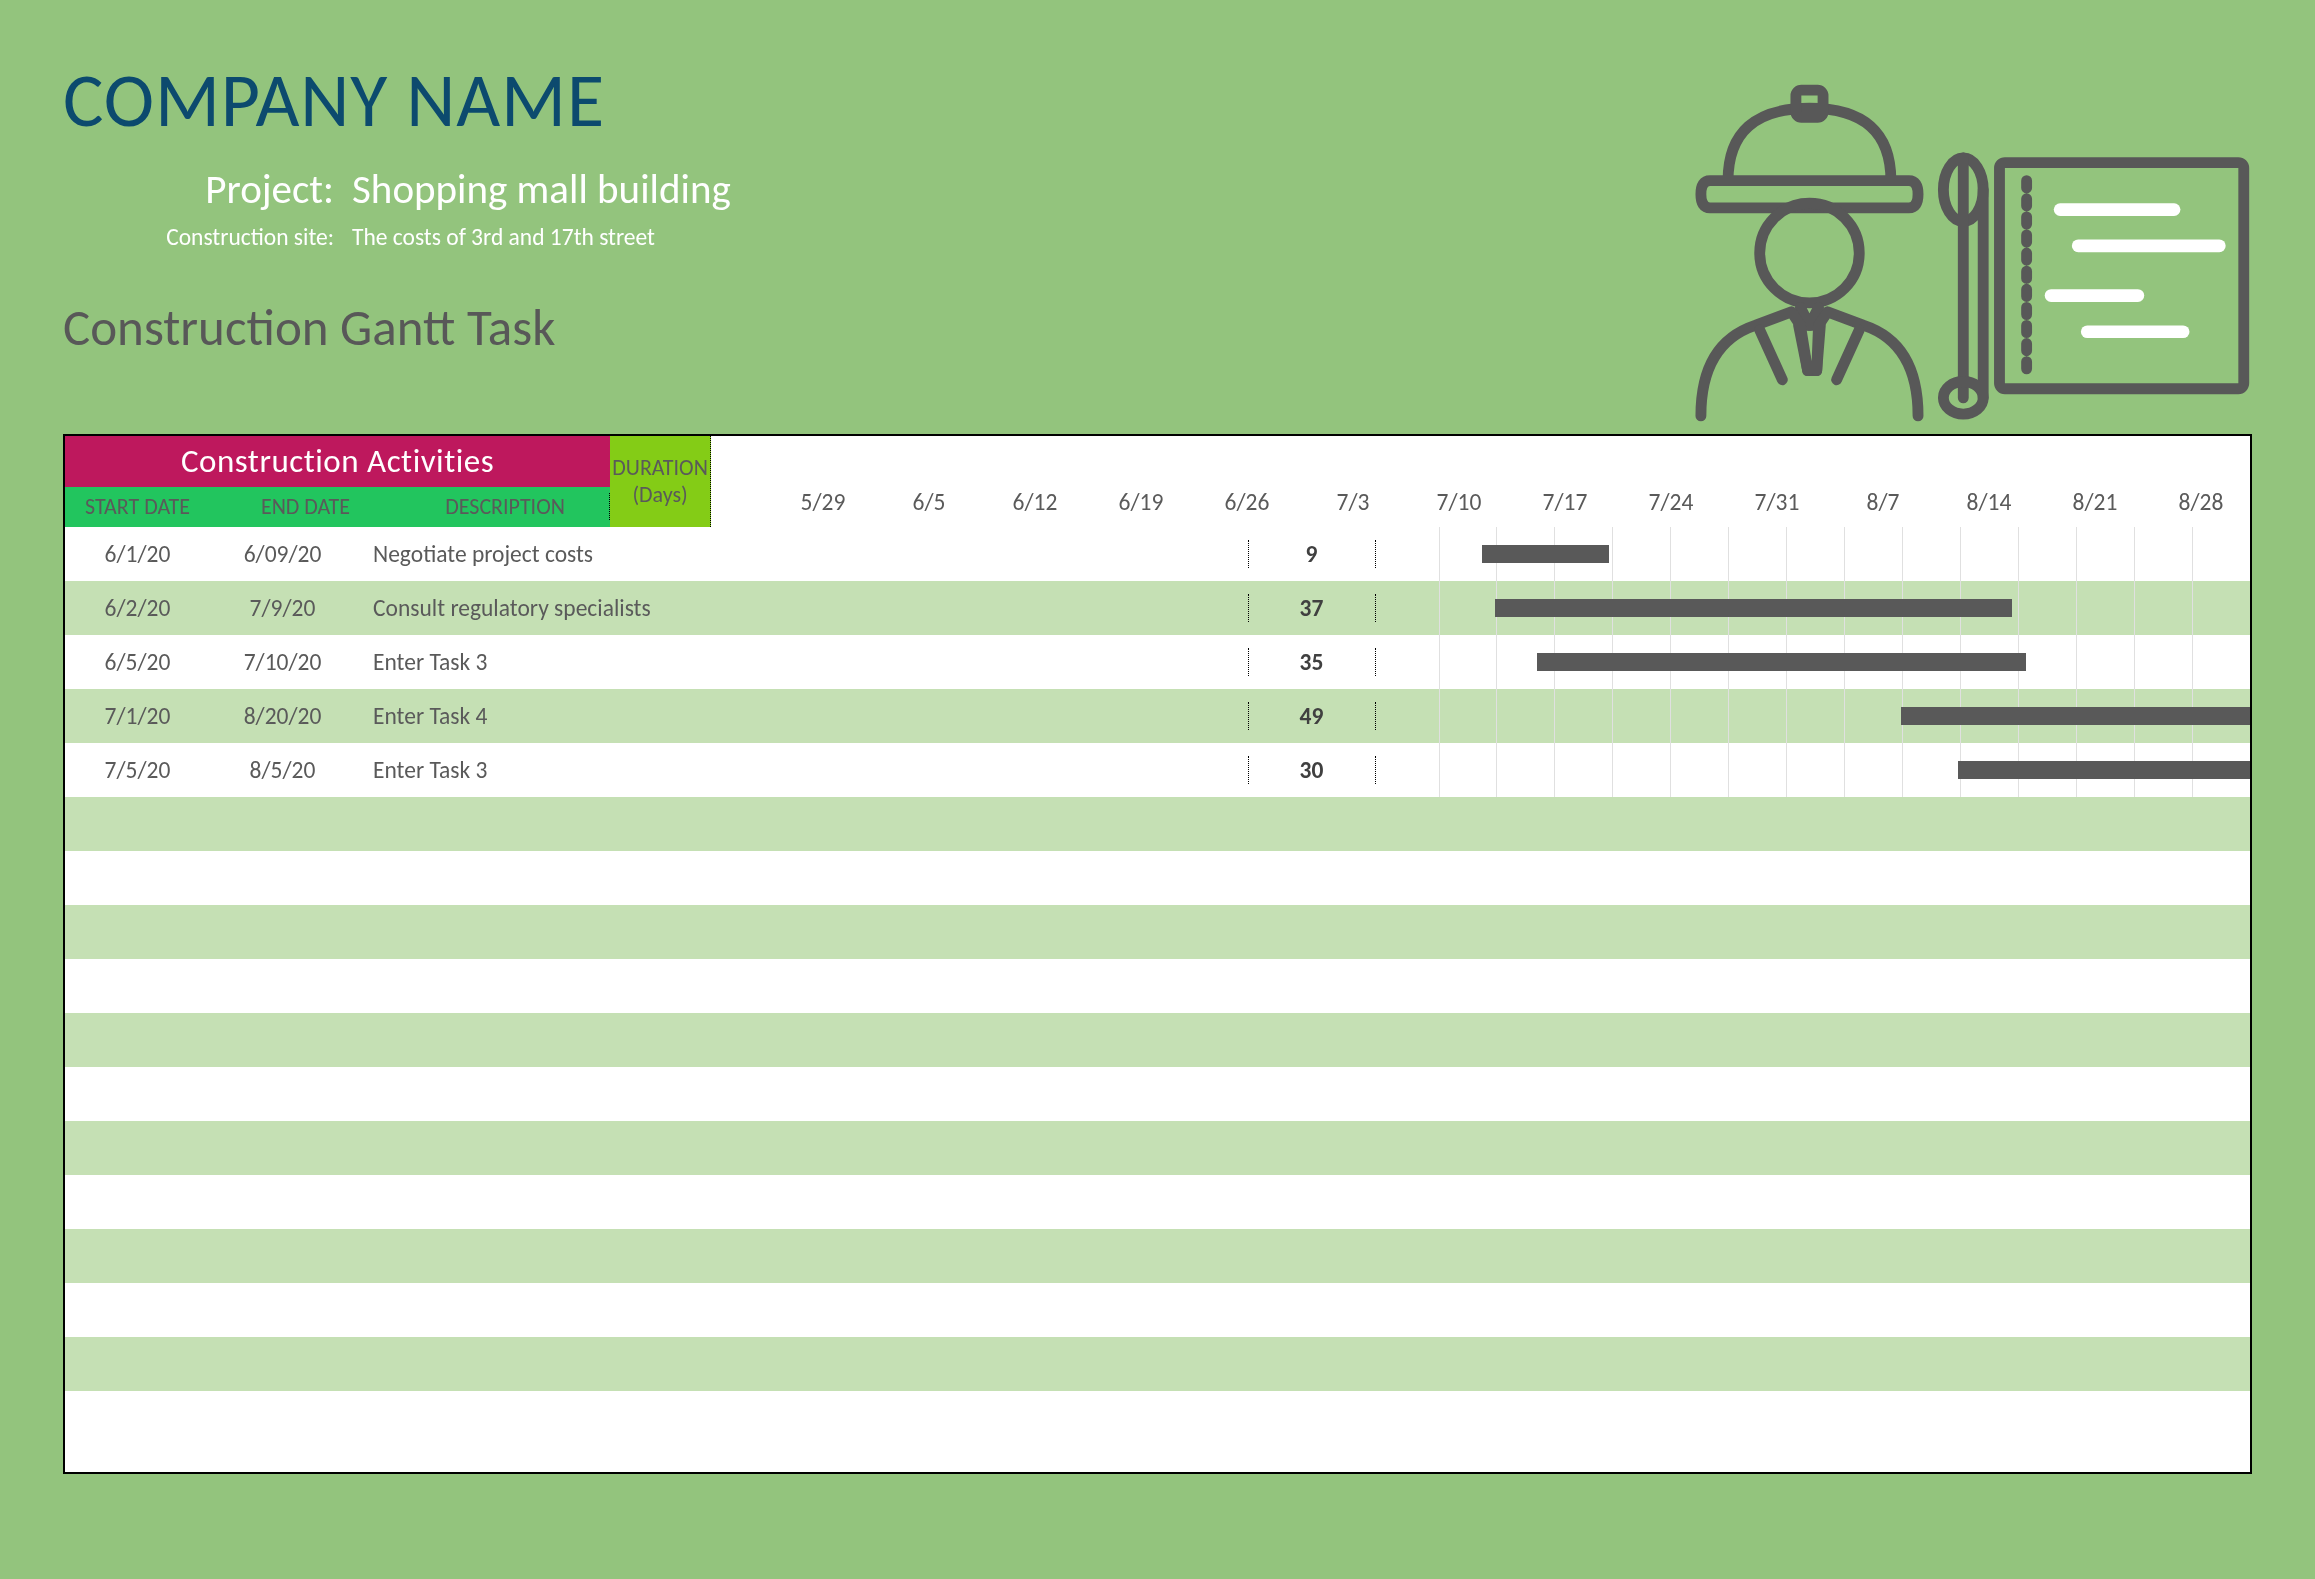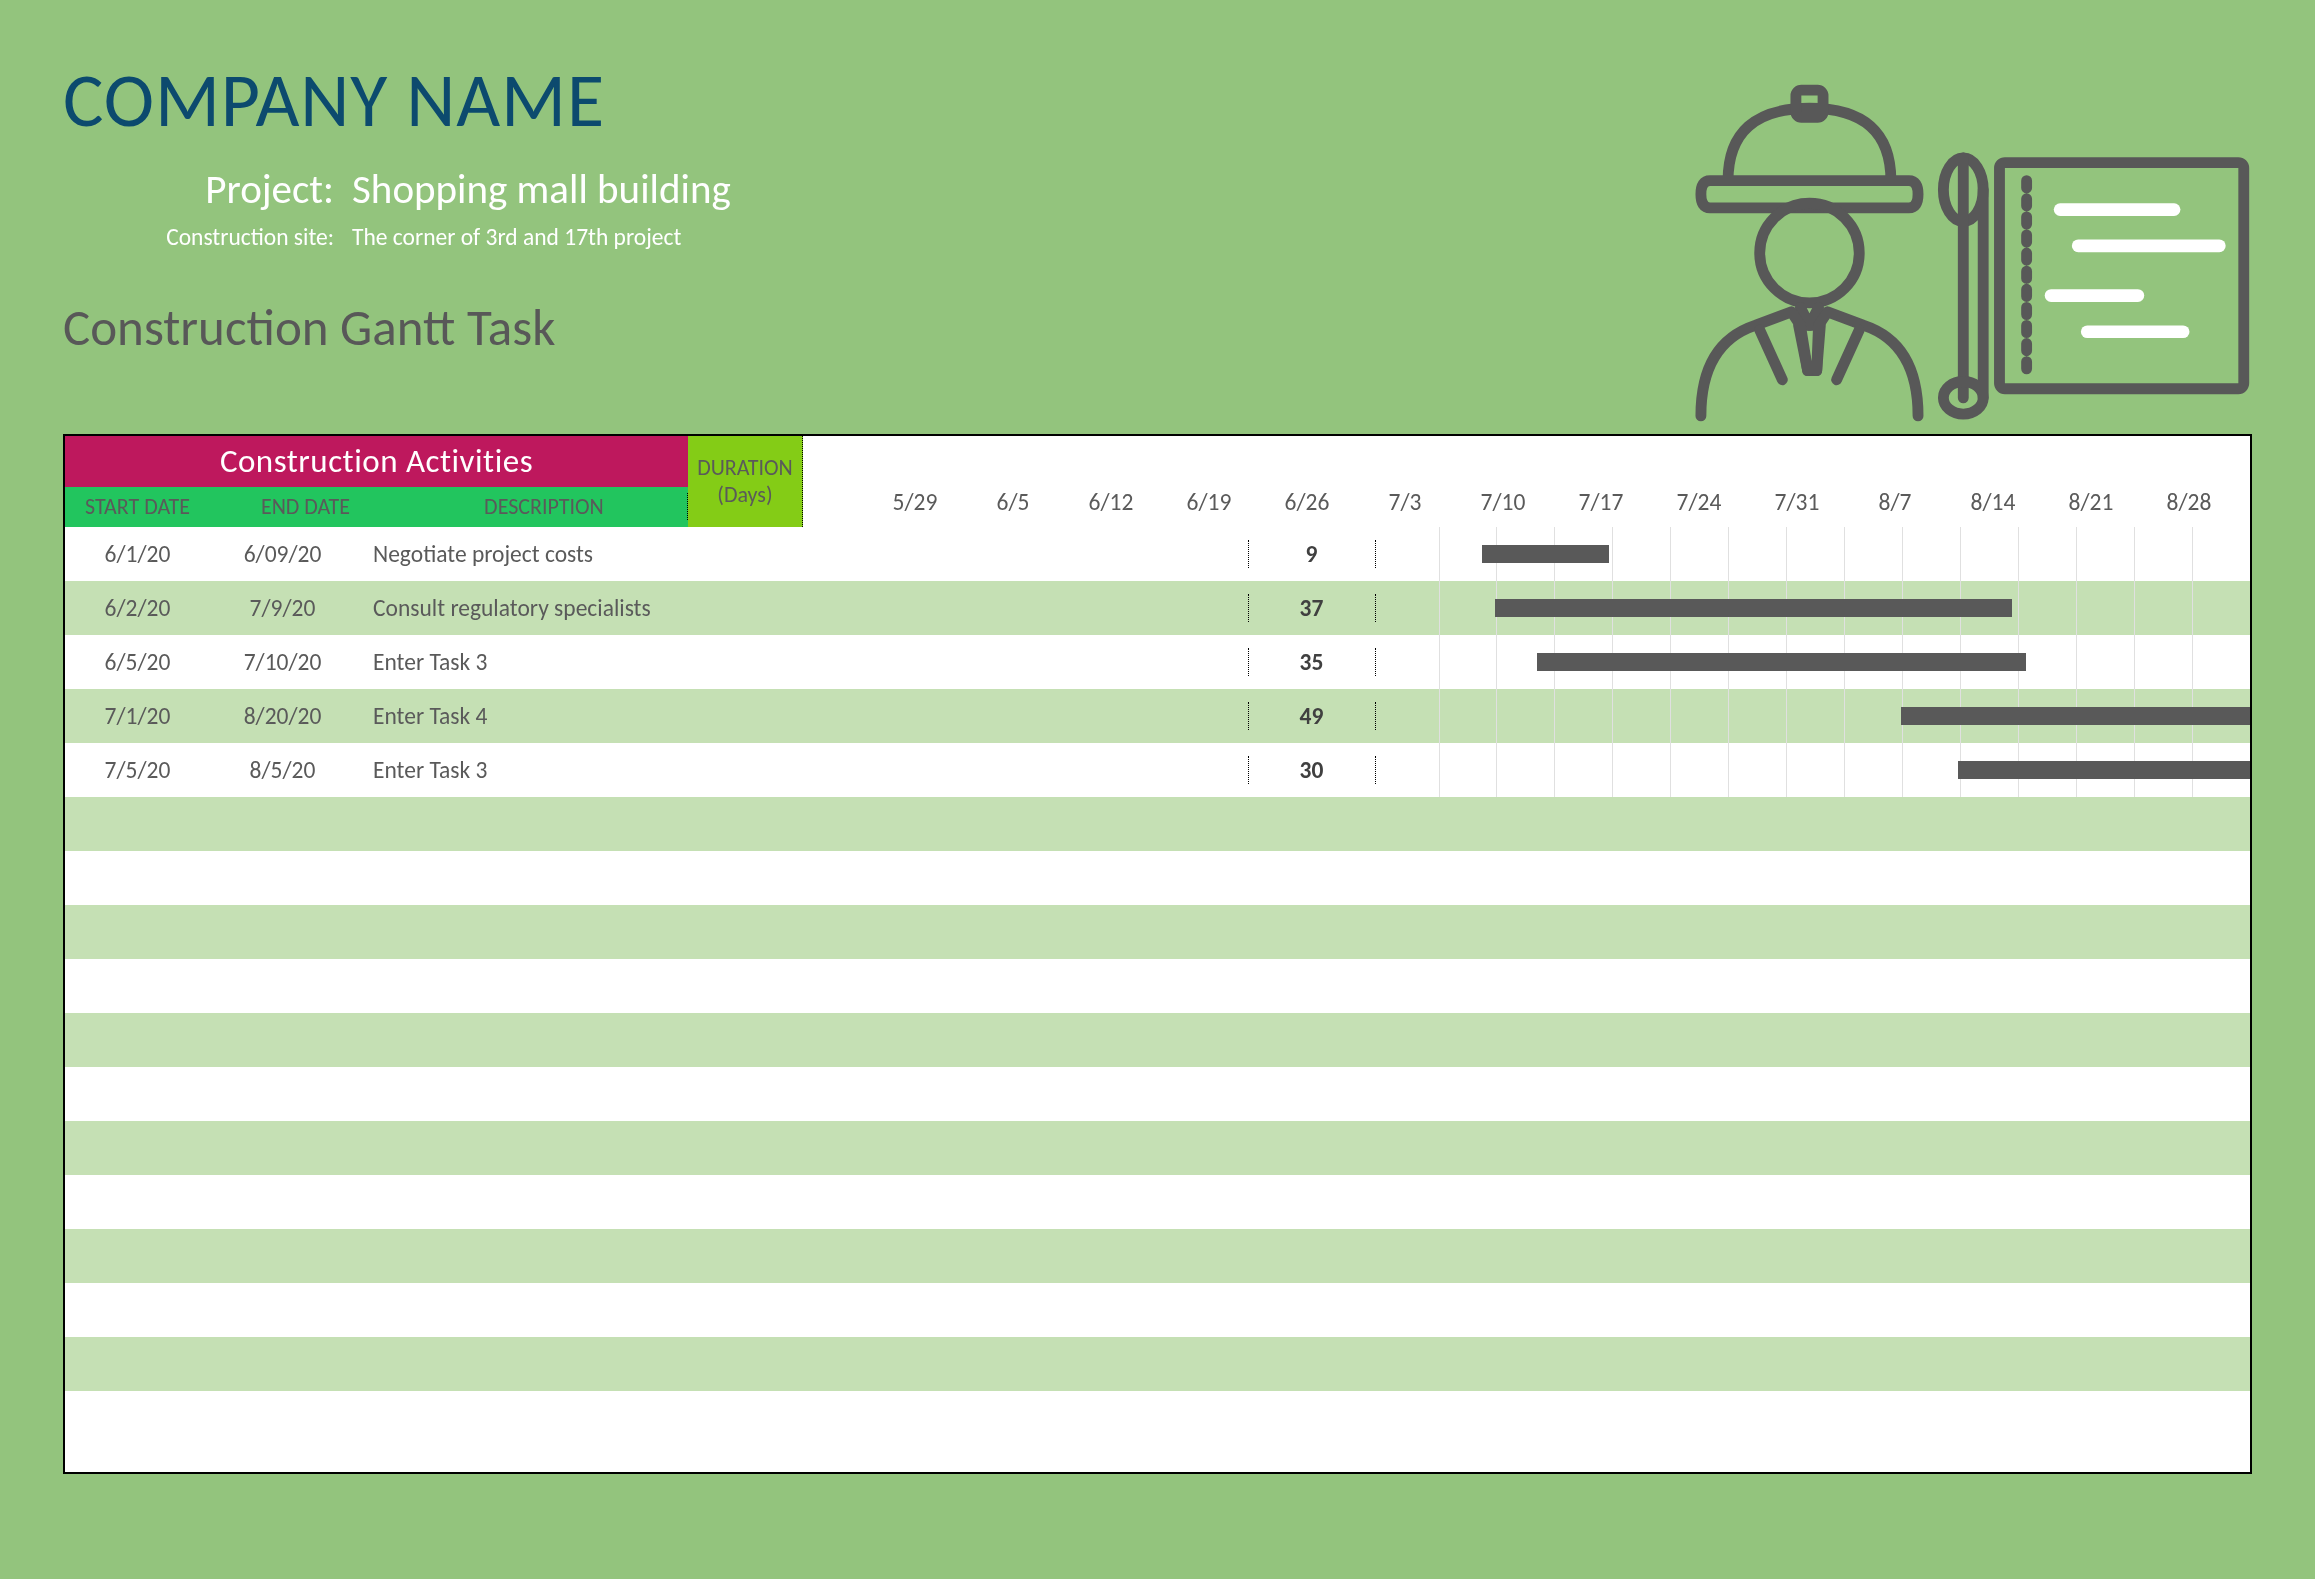--- a/index.html
+++ b/index.html
@@ -45,21 +45,21 @@
   .colhead-row { display:flex; background:#22c55e; color:#5a5a5a; font-size:22px; height:40px; align-items:center;gap:23px;}
   .colhead-row div { text-align:center; }
   .col-start { width:145px;}
   .col-end   { width:145px;}
   .col-desc  { flex:1; border-right:1.8px dotted #000;}
   .duration-head {
     width:127px; background:#84cc16; color:#5a5a5a; font-size:22px;
     display:flex; flex-direction:column; align-items:center; justify-content:center;
     border-right:1.8px dotted #000;
   }
-  .timeline-head { flex:1; display:flex; align-items:flex-end; padding:36px 12px 11px 63px; gap:0; }
+  .timeline-head { flex:1; display:flex; align-items:flex-end; padding:36px 0 11px 63px; gap:8px; }
   .tick { width:98px; font-size:23.5px; color:#5a5a5a; text-align:center;}
   .rows { }
   .row { display:flex; height:54px; align-items:center; font-size:23.5px; color:#5a5a5a;}
   .row.alt { background:#c5e0b4; }
   .row .col-start, .row .col-end { text-align:center; }
   .row .col-desc { padding-left:18px; text-align:left; border-right:1.8px dotted #000;}
   .row .col-dur { width:127px; font-weight:700; color:#404040; text-align:center; border-right:1.8px dotted #000;}
   .row .gantt { flex:1; position:relative; height:100%; }
   .grid { position:absolute; inset:0; display:flex; padding-left:63px;}
   .grid div { width:98px; border-left:0.9px solid #e0e0e0; height:100%;}
@@ -72,21 +72,21 @@
 <div class="header-row">
   <div>
     <div class="company-name">COMPANY NAME</div>
     <div class="meta">
       <div class="meta-row">
         <div class="meta-label">Project:</div>
         <div class="meta-value">Shopping mall building</div>
       </div>
       <div class="meta-row small">
         <div class="meta-label">Construction site:</div>
-        <div class="meta-value">The corner of 3rd and 17th project</div>
+        <div class="meta-value">The costs of 3rd and 17th street</div>
       </div>
     </div>
     <div class="chart-title">Construction Gantt Task</div>
   </div>
   <div class="engineer-icon">
     <svg viewBox="0 0 760 420" width="688" height="380">
       <g stroke="#585858" stroke-width="12" fill="none" stroke-linecap="round" stroke-linejoin="round">
 
         <path d="M 180 140 Q 180 60 270 60 Q 360 60 360 140"></path>
         <rect x="255" y="40" width="30" height="30" rx="6"></rect>

